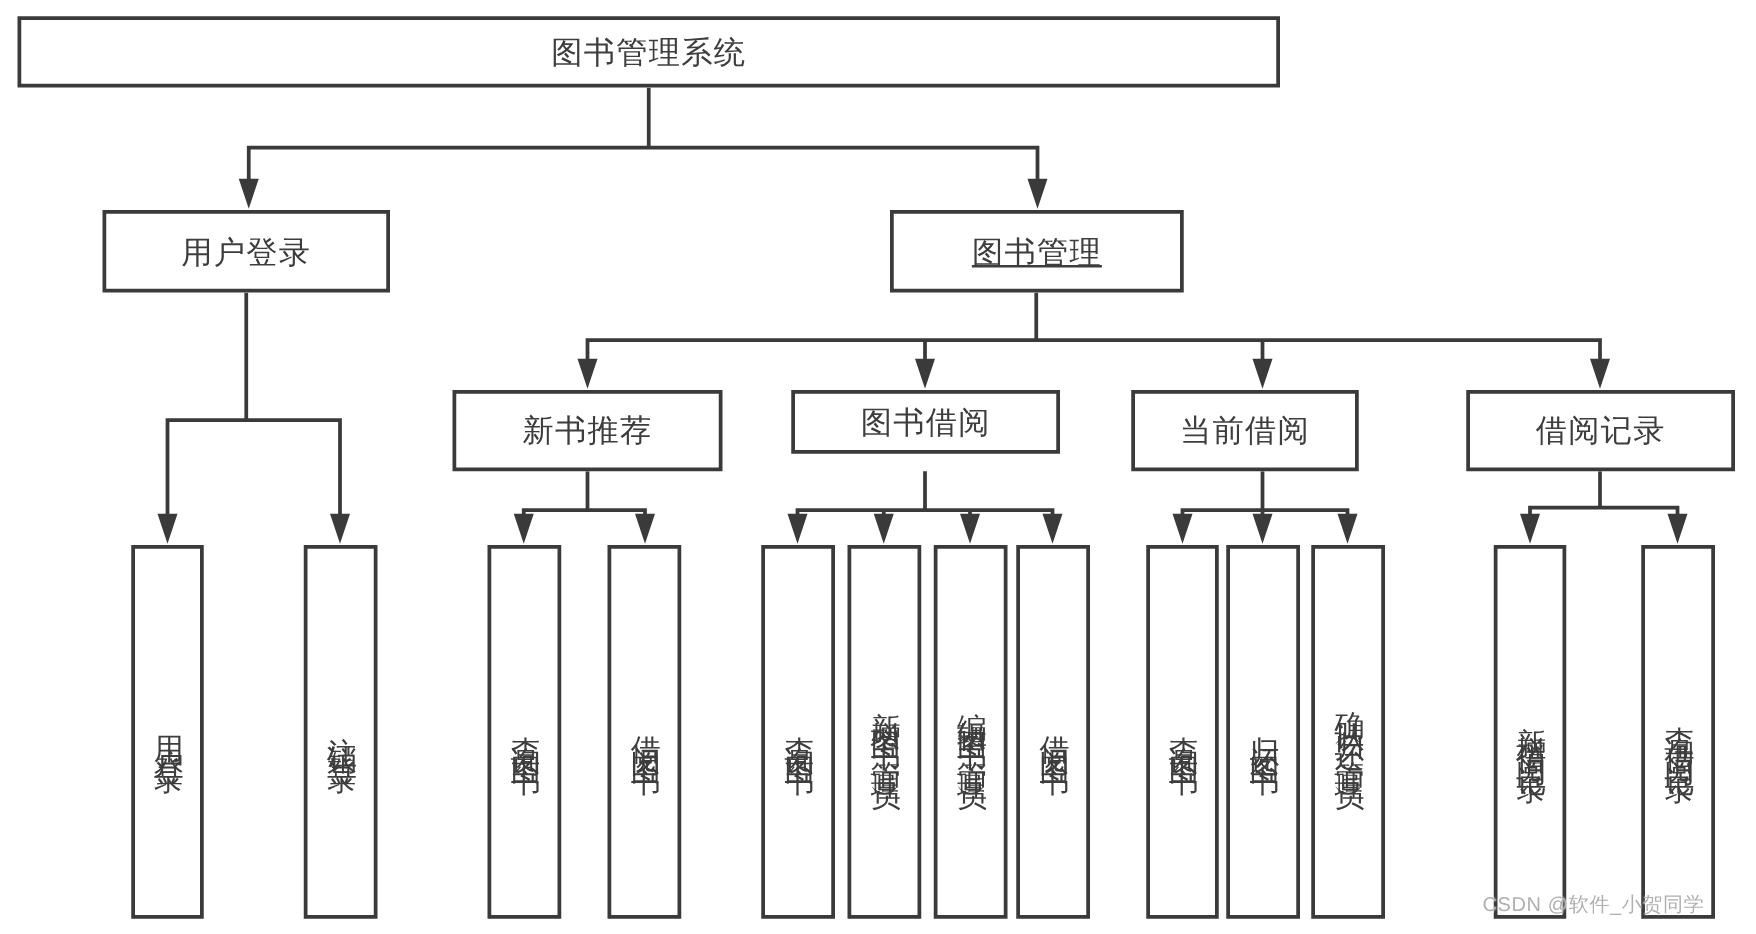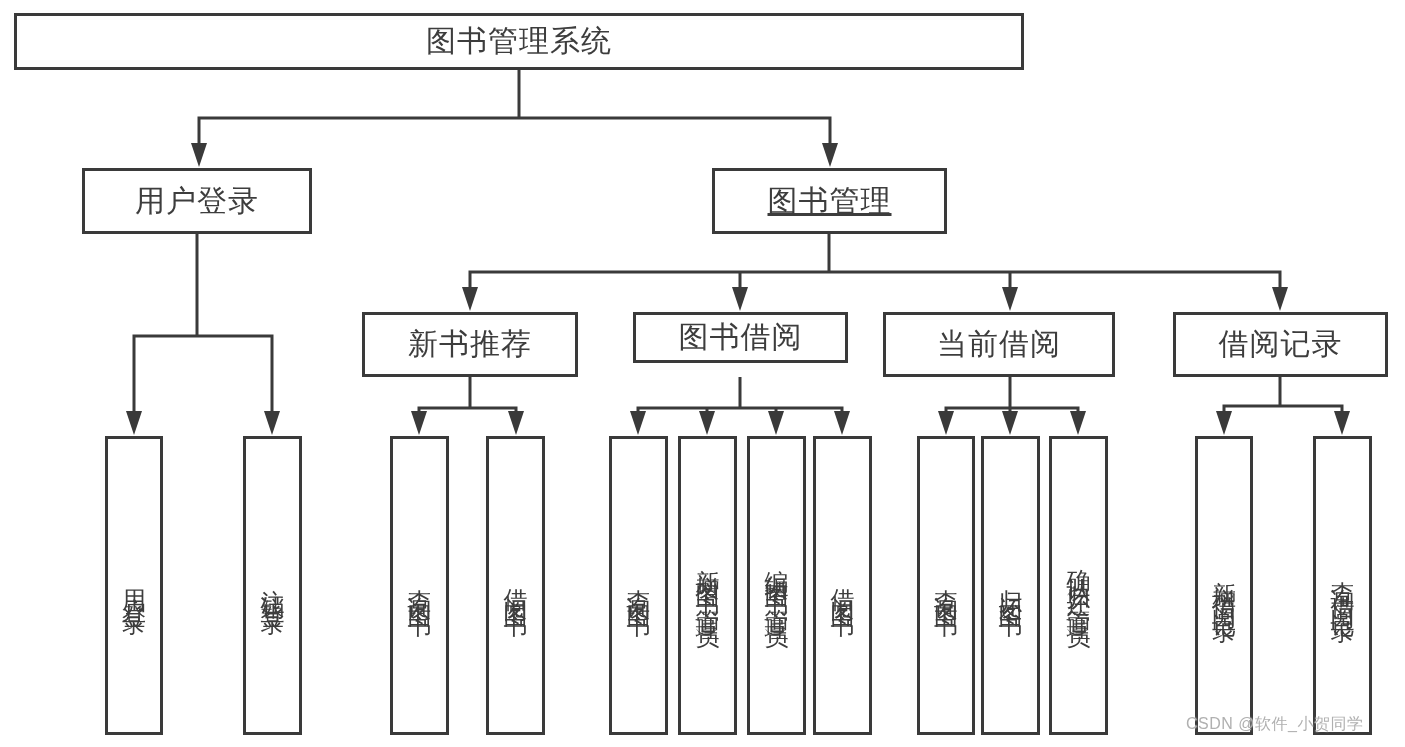--- a/index.html
+++ b/index.html
@@ -24,21 +24,21 @@
   .node {
     position: absolute;
     box-sizing: border-box;
     border: 3px solid #3a3a3a;
     background: #ffffff;
     color: #3d3d3d;
     display: flex;
     align-items: center;
     justify-content: center;
     z-index: 2;
-    font-size: 30px;
+    font-size: 25px;
     letter-spacing: 1px;
     text-align: center;
   }
   .node.leaf {
     writing-mode: vertical-rl;
     text-orientation: mixed;
     font-size: 24px;
     letter-spacing: 8px;
     line-height: 1;
     padding: 4px 0;
@@ -96,21 +96,21 @@
     <polygon points="1334,411 1350,411 1342,435" fill="#3a3a3a"></polygon>
   </svg>
 
   <div class="node" style="left:14px; top:13px; width:1010px; height:57px;">图书管理系统</div>
 
   <div class="node" style="left:82px; top:168px; width:230px; height:66px;">用户登录</div>
   <div class="node" style="left:712px; top:168px; width:235px; height:66px;text-decoration:underline;">图书管理</div>
 
   <div class="node" style="left:362px; top:312px; width:216px; height:65px;text-align:center;">新书推荐</div>
   <div class="node" style="left:633px; top:312px; width:215px; height:51px;">图书借阅</div>
-  <div class="node" style="left:883px; top:312px; width:232px; height:65px;font-family:Liberation Mono, monospace;">当前借阅</div>
+  <div class="node" style="left:905px; top:312px; width:182px; height:65px;font-family:Liberation Mono, monospace;">当前借阅</div>
   <div class="node" style="left:1173px; top:312px; width:215px; height:65px;">借阅记录</div>
 
   <div class="node leaf" style="left:105px; top:436px; width:58px; height:299px;">用户登录</div>
   <div class="node leaf" style="left:243px; top:436px; width:59px; height:299px;">注销登录</div>
 
   <div class="node leaf" style="left:390px; top:436px; width:59px; height:299px;">查询图书</div>
   <div class="node leaf" style="left:486px; top:436px; width:59px; height:299px;">借阅图书</div>
 
   <div class="node leaf" style="left:609px; top:436px; width:59px; height:299px;">查询图书</div>
   <div class="node leaf" style="left:678px; top:436px; width:59px; height:299px;">新增图书（管理员）</div>

